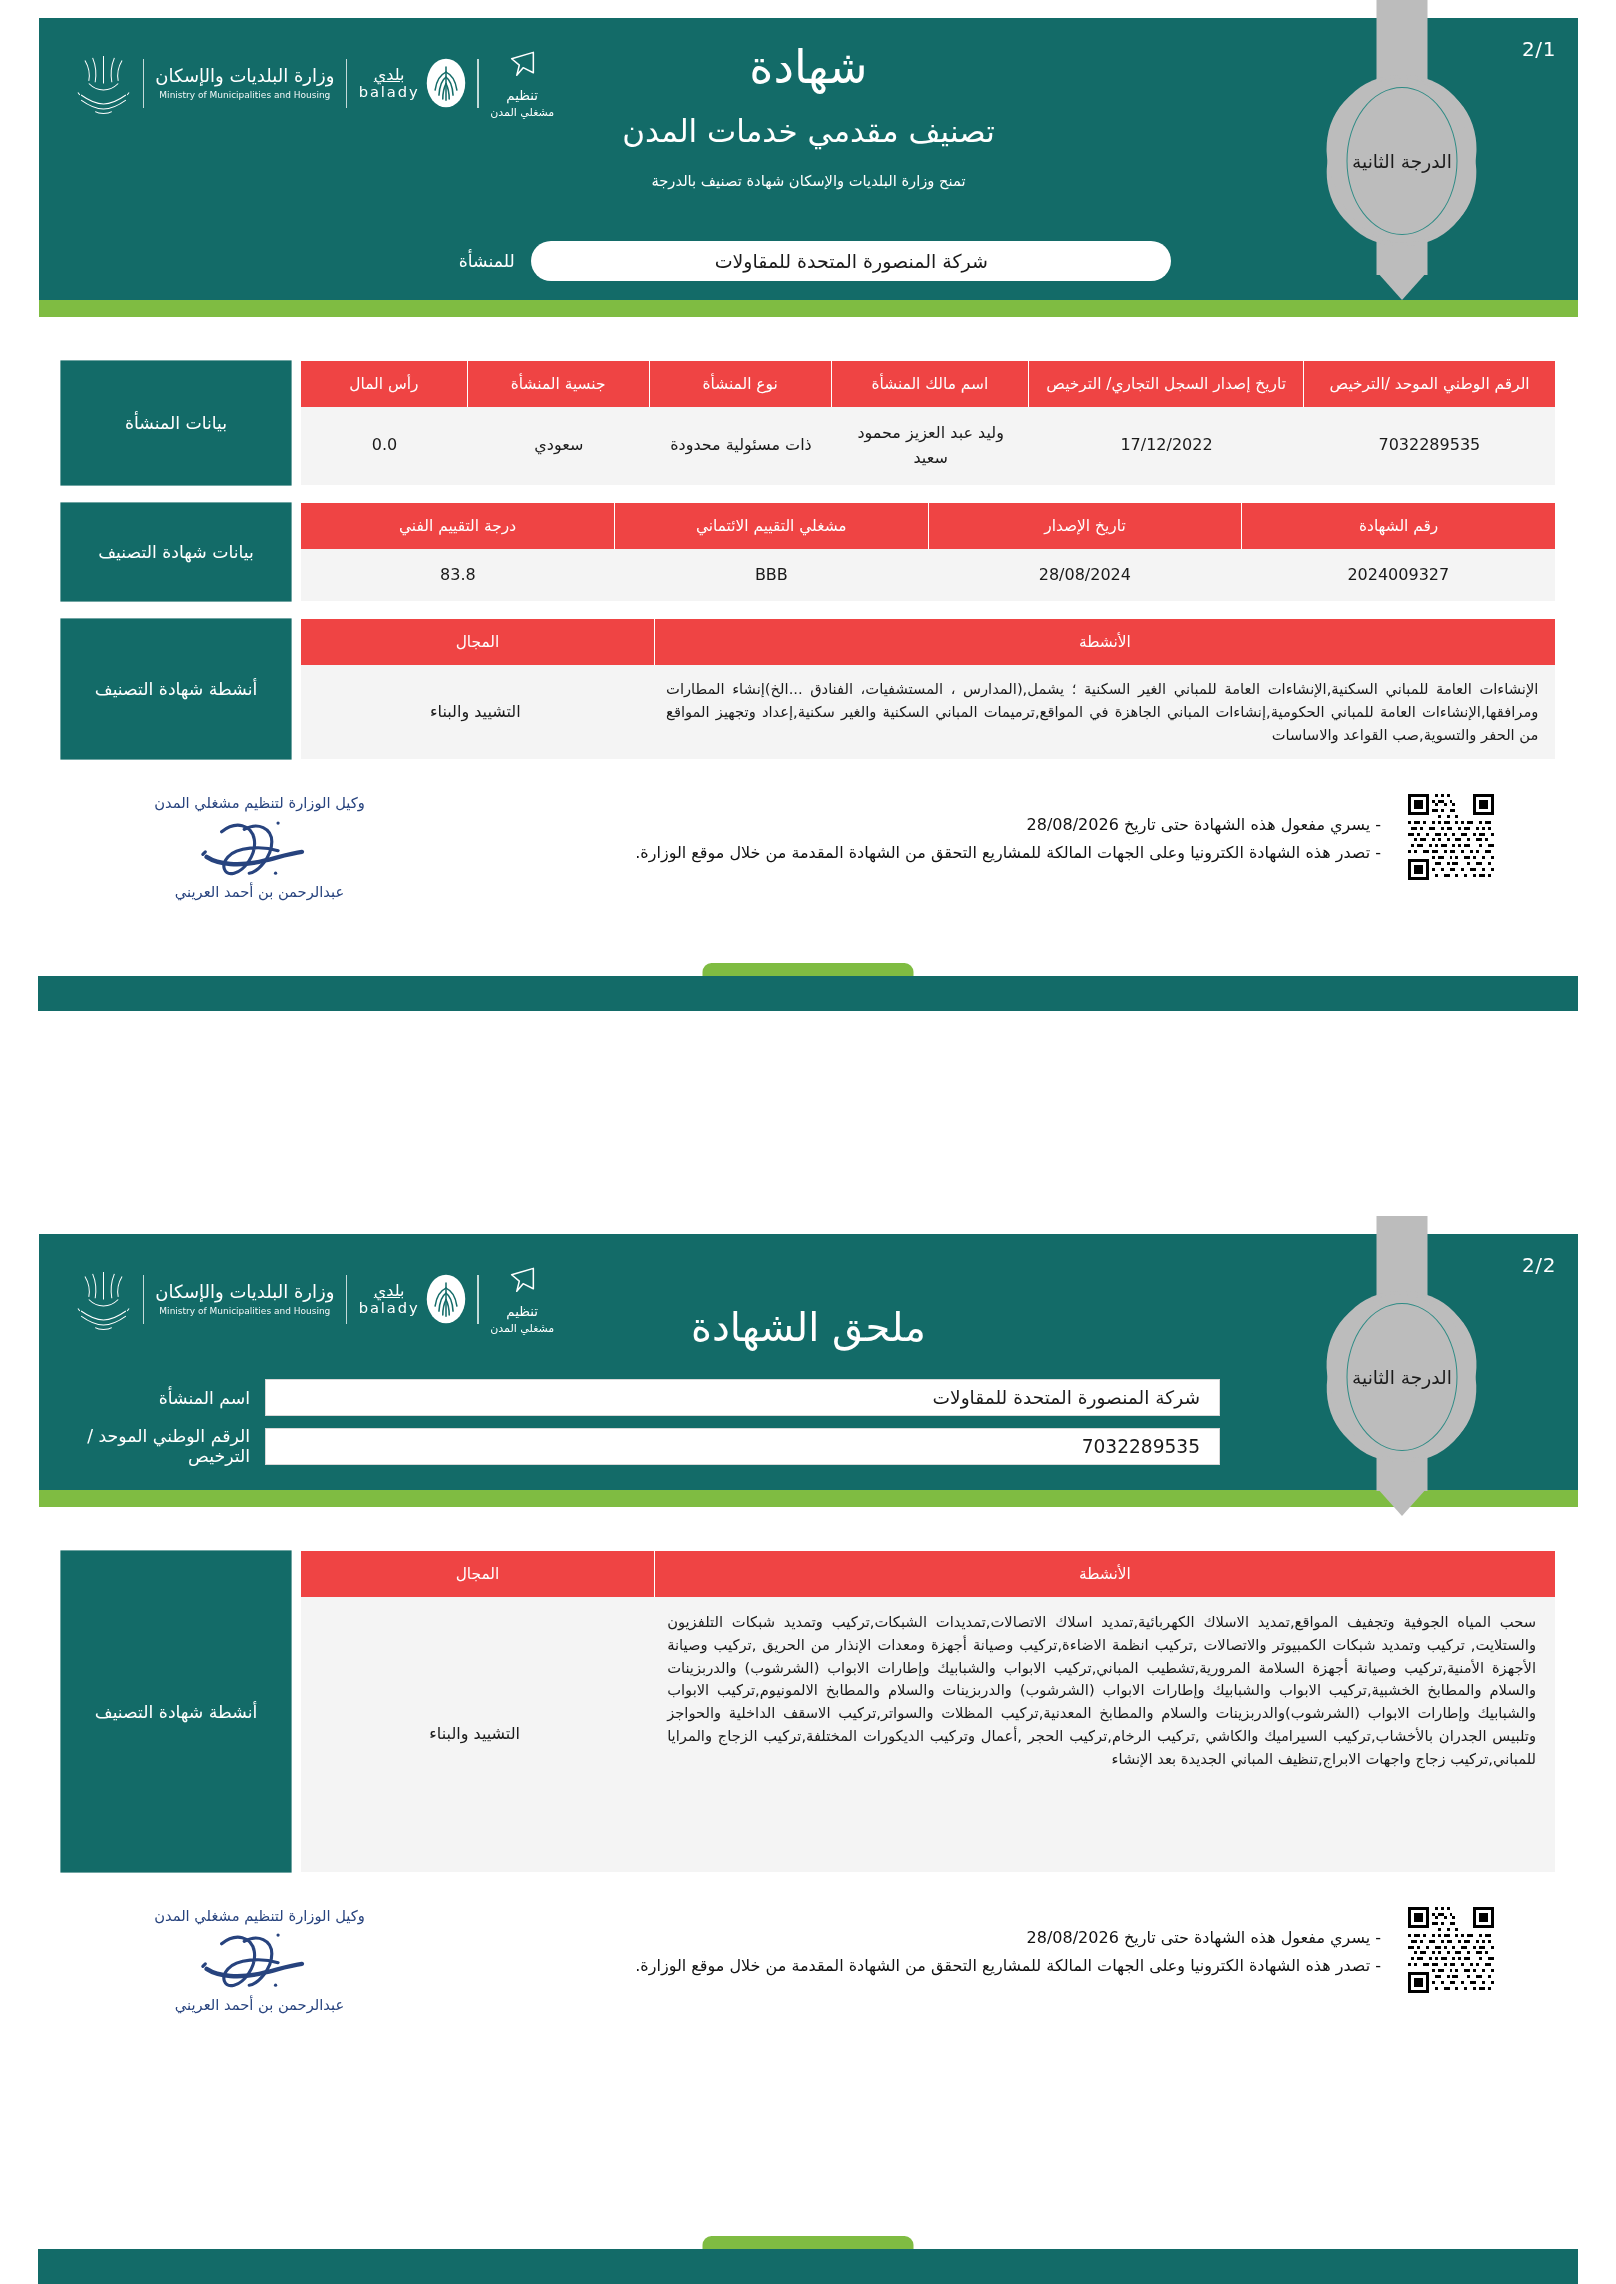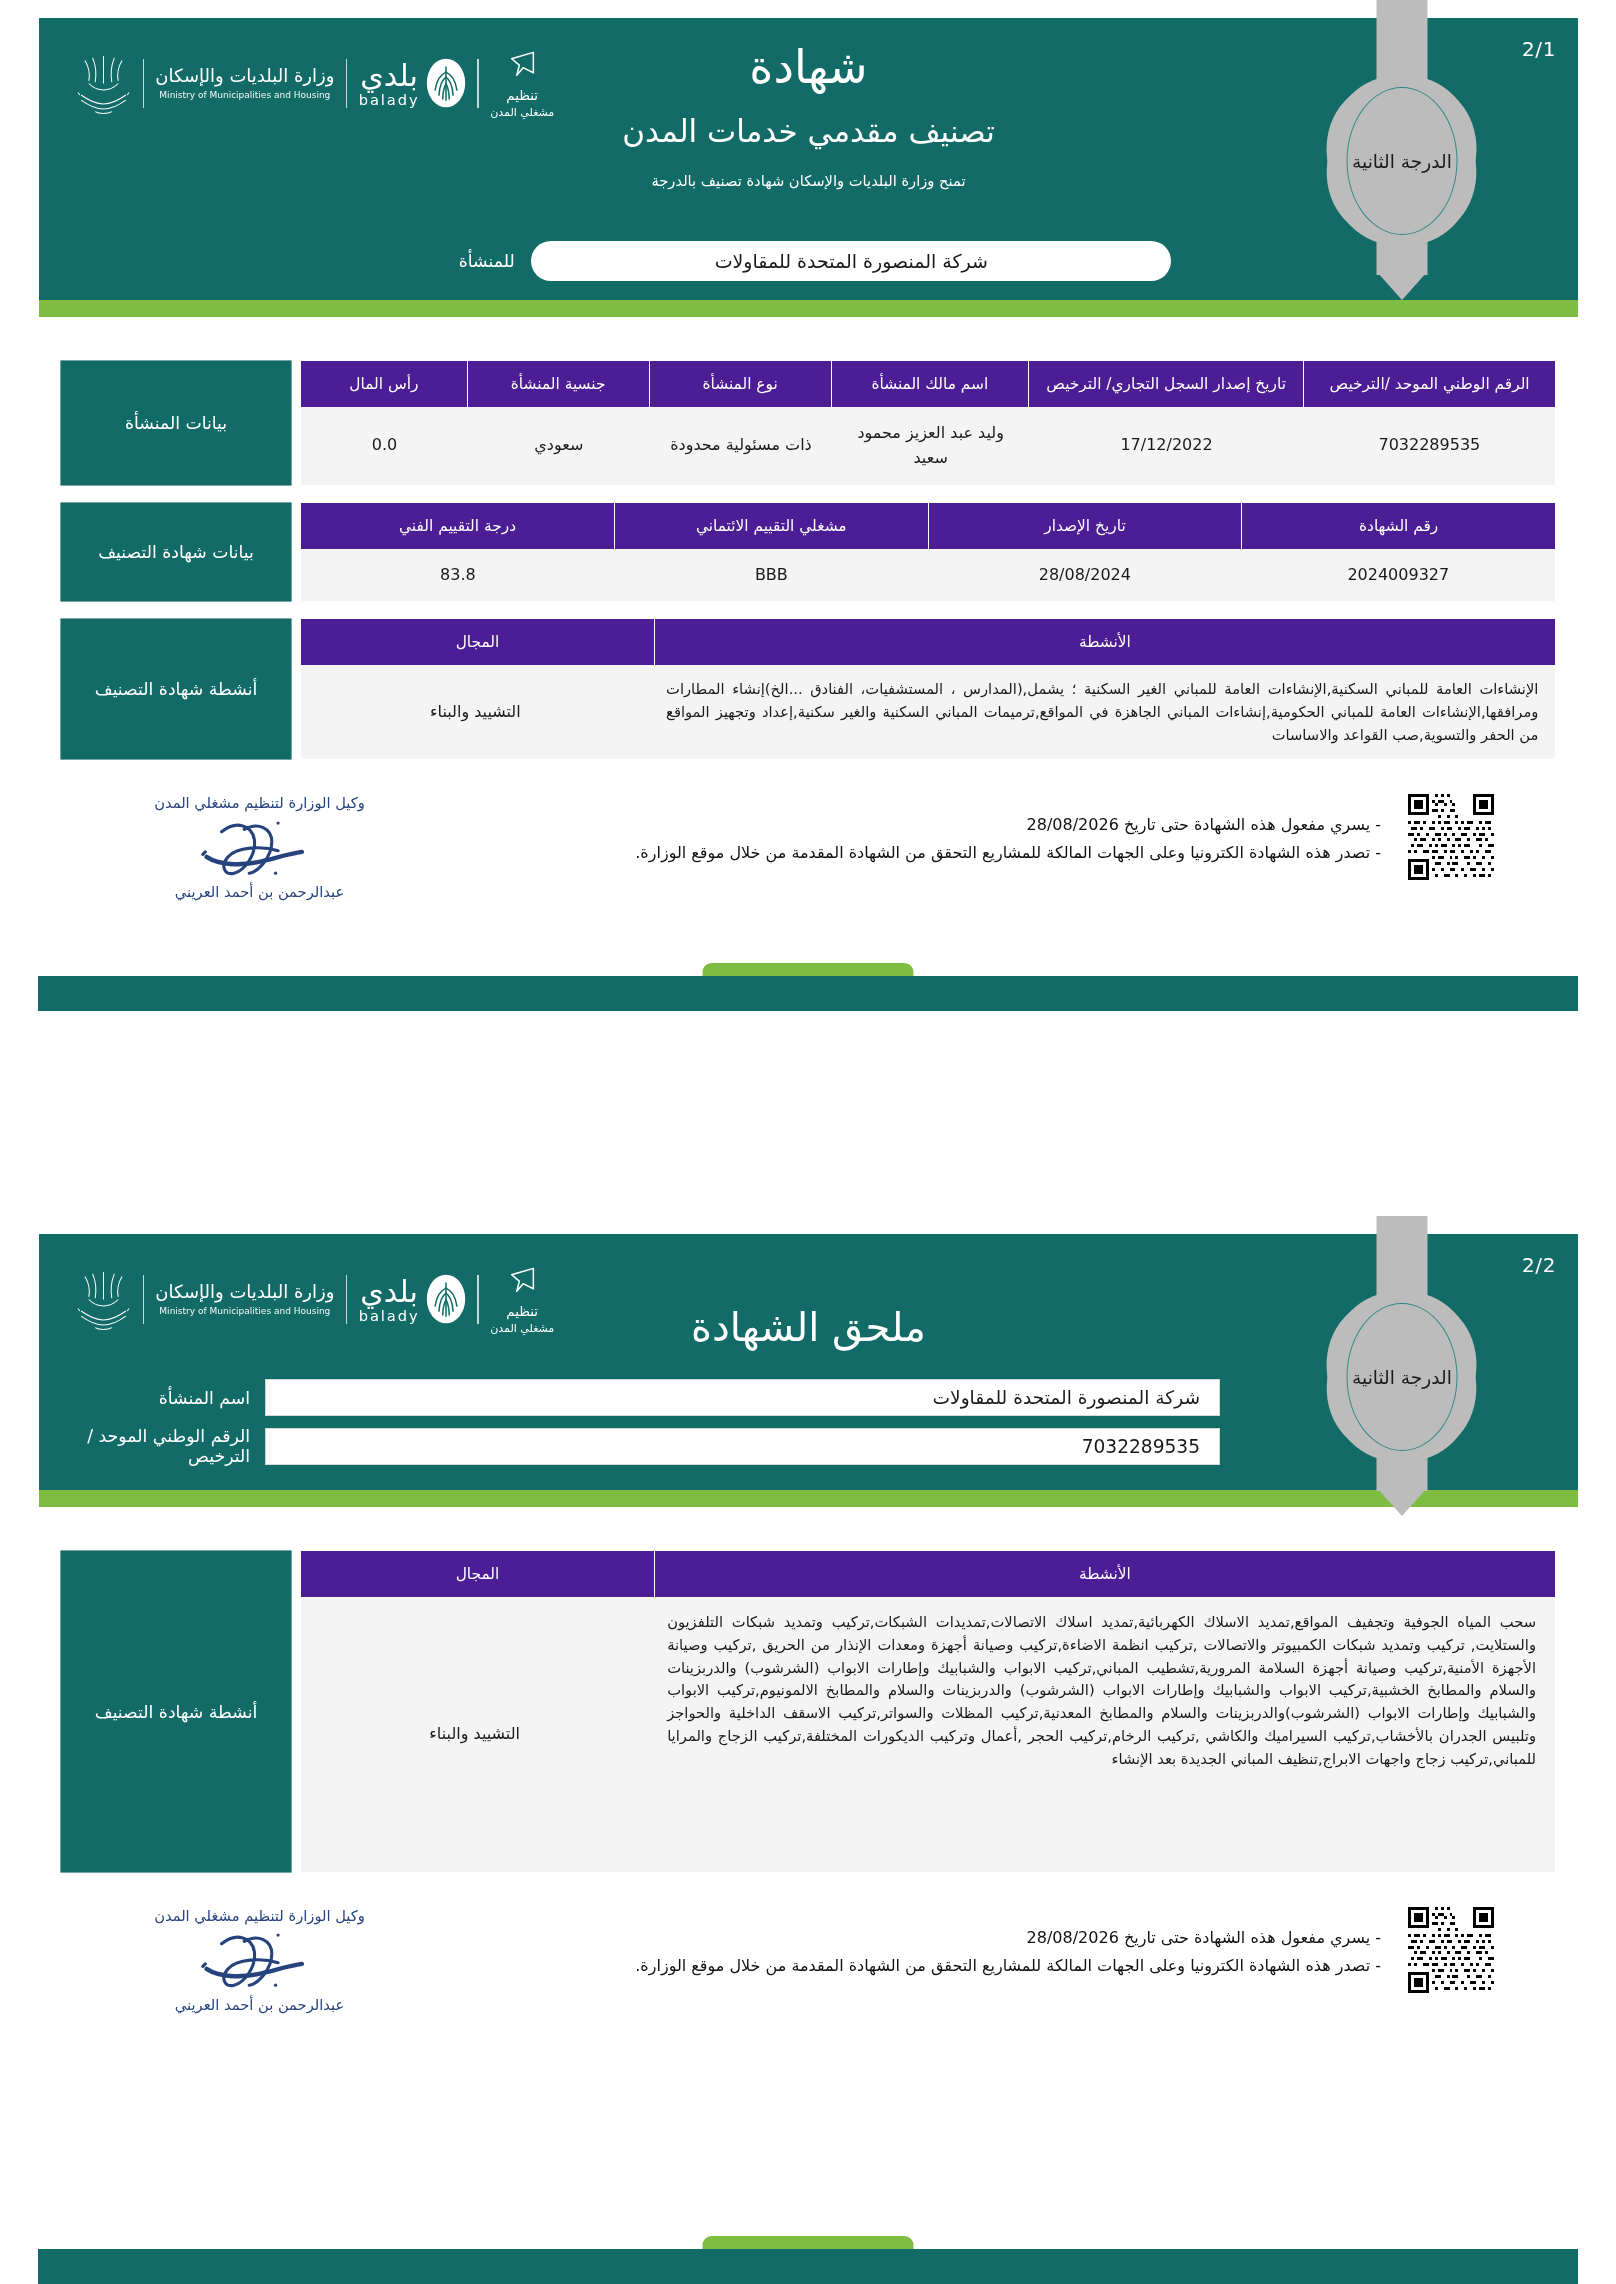--- a/index.html
+++ b/index.html
@@ -135,21 +135,21 @@
     width: 1.3px; height: 49px;
     background: rgba(255,255,255,.75);
     margin: 0 11.5px;
   }
   .logo-ministry { text-align: center; color:#fff; line-height: 1.25; }
   .logo-ministry .ar { font-size: 18px; letter-spacing: 0.3px; white-space: nowrap; }
   .logo-ministry .en { font-size: 9px; opacity: .95; white-space: nowrap; margin-top: 3.2px; }
   .logo-balady { display: flex; align-items: center; gap: 6.4px; }
   .balady-mark { width: 40px; height: 50px; }
   .balady-word { text-align: center; color:#fff; line-height: 1.1; }
-  .balady-word .ar { font-size: 30px; letter-spacing: 0.6px; }
+  .balady-word .ar { font-size: 16px; letter-spacing: 0.6px; text-decoration: underline; }
   .balady-word .en { font-size: 14.7px; letter-spacing: 1.9px; font-family: "DejaVu Sans", sans-serif; }
   .logo-tanzeem { text-align: center; color: #fff; line-height: 1.3; margin-right: 2.6px;}
   .logo-tanzeem .t1 { font-size: 13.4px; }
   .logo-tanzeem .t2 { font-size: 11px; margin-top: 1.9px; }
   .cursor-mark { width: 37px; height: 37px; margin: 0 auto 3.8px auto; display:block; }
 
   
   .hdr-title {
     position: absolute;
     top: 22px; left: 0; right: 0;
@@ -269,21 +269,21 @@
     padding: 6.4px;
     box-shadow: 0 0 0 0.6px #136B68;
   }
   .sect-table {
     flex: 1;
     display: flex;
     flex-direction: column;
   }
   .trow { display: flex; flex-direction: row; }
   .th {
-    background: #4c1d95;
+    background: #ef4444;
     color: #ffffff;
     font-size: 15.4px;
     padding: 11.5px 5.1px;
     text-align: center;
     border-left: 1.3px solid #ffffff;
     display: flex;
     align-items: center;
     justify-content: center;
     min-height: 46px;
     line-height: 1.3;

